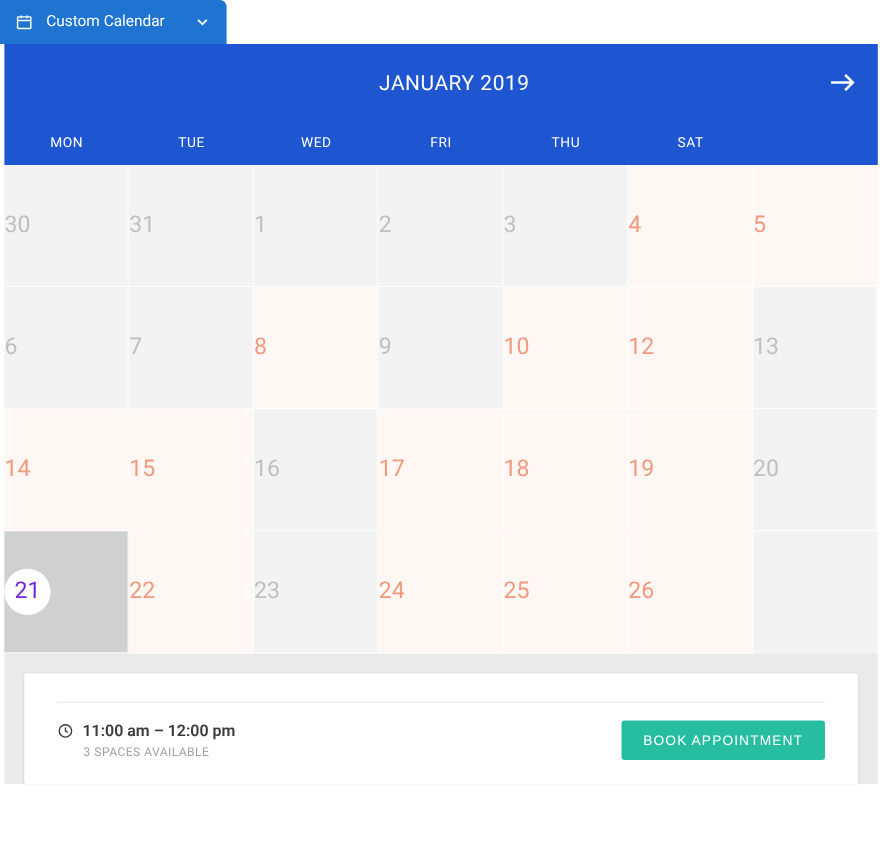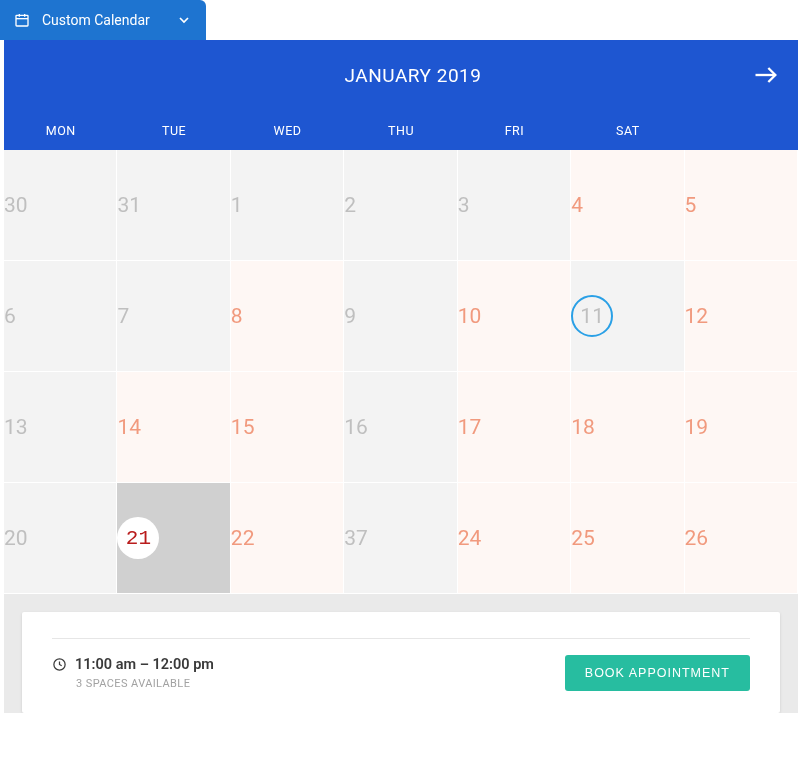--- a/index.html
+++ b/index.html
@@ -97,28 +97,27 @@
   }
   .day-available {
     background: #fef7f4;
     color: #f19a7e;
   }
   .day-selected {
     background: #d0d0d0;
   }
   .day-selected .num-circle {
     background: #ffffff;
-    color: #b91c1c;
+    color: #6d28d9;
     width: 42px;
     height: 42px;
     border-radius: 50%;
     display: flex;
     align-items: center;
     justify-content: center;
-    font-family: Liberation Mono, monospace;
   }
   .today-ring {
     width: 42px;
     height: 42px;
     border: 2px solid #2aa0e6;
     border-radius: 50%;
     display: flex;
     align-items: center;
     justify-content: center;
     color: #bfbfbf;
@@ -200,22 +199,22 @@
         <line x1="3" y1="12" x2="20" y2="12"></line>
         <polyline points="14 6 20 12 14 18"></polyline>
       </svg>
     </div>
   </div>
 
   <div class="dow-row">
     <div class="dow-cell">MON</div>
     <div class="dow-cell">TUE</div>
     <div class="dow-cell">WED</div>
+    <div class="dow-cell">FRI</div>
     <div class="dow-cell">THU</div>
-    <div class="dow-cell">FRI</div>
     <div class="dow-cell">SAT</div>
   </div>
 
   <div class="grid" id="calendar-grid">
       <div class="day-cell day-unavailable">
         <span>30</span>
       </div>
       <div class="day-cell day-unavailable">
         <span>31</span>
       </div>
@@ -242,23 +241,20 @@
       </div>
       <div class="day-cell day-available">
         <span>8</span>
       </div>
       <div class="day-cell day-unavailable">
         <span>9</span>
       </div>
       <div class="day-cell day-available">
         <span>10</span>
       </div>
-      <div class="day-cell day-unavailable">
-        <div class="today-ring">11</div>
-      </div>
       <div class="day-cell day-available">
         <span>12</span>
       </div>
       <div class="day-cell day-unavailable">
         <span>13</span>
       </div>
       <div class="day-cell day-available">
         <span>14</span>
       </div>
       <div class="day-cell day-available">
@@ -279,21 +275,21 @@
       <div class="day-cell day-unavailable">
         <span>20</span>
       </div>
       <div class="day-cell day-selected">
         <div class="num-circle">21</div>
       </div>
       <div class="day-cell day-available">
         <span>22</span>
       </div>
       <div class="day-cell day-unavailable">
-        <span>37</span>
+        <span>23</span>
       </div>
       <div class="day-cell day-available">
         <span>24</span>
       </div>
       <div class="day-cell day-available">
         <span>25</span>
       </div>
       <div class="day-cell day-available">
         <span>26</span>
       </div>

